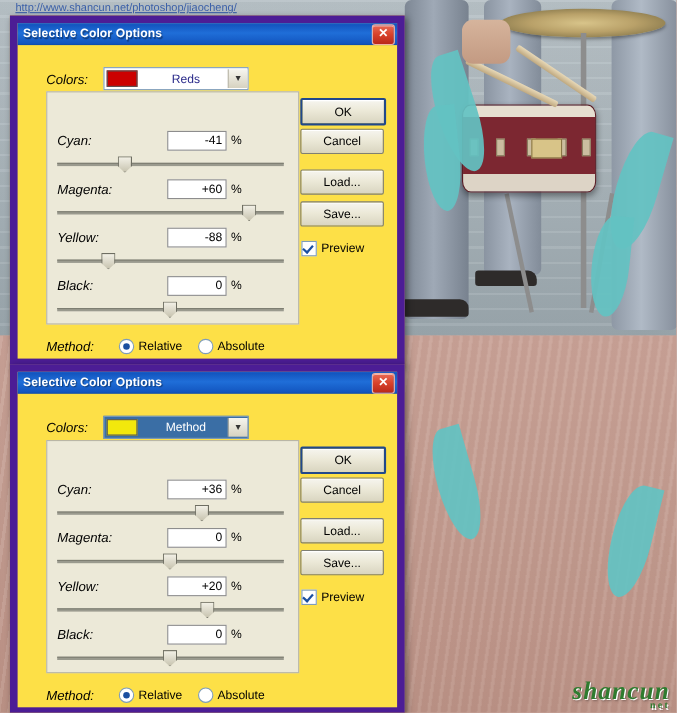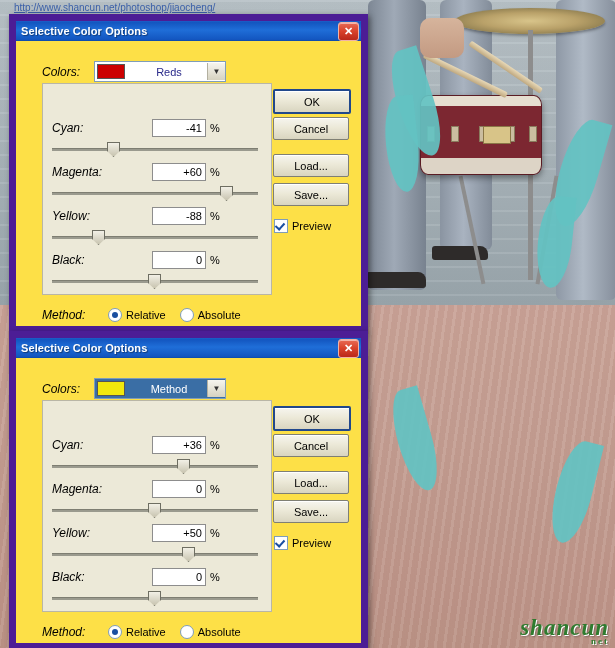--- a/index.html
+++ b/index.html
@@ -365,21 +365,21 @@
         <span class="pct">%</span>
       </div>
       <div class="slider" style="margin-top:5px;width:206px;">
         <div class="track"></div>
         <div class="thumb" style="left:96px;"></div>
       </div>
     </div>
     <div style="position:absolute;left:36px;top:166px;width:212px;">
       <div class="row">
           <span class="lbl" style="width:100px;">Yellow:</span>
-        <span class="numfield">+50</span>
+        <span class="numfield">+20</span>
         <span class="pct">%</span>
       </div>
       <div class="slider" style="margin-top:5px;width:206px;">
         <div class="track"></div>
         <div class="thumb" style="left:130px;"></div>
       </div>
     </div>
     <div style="position:absolute;left:36px;top:210px;width:212px;">
       <div class="row">
           <span class="lbl" style="width:100px;">Black:</span>

